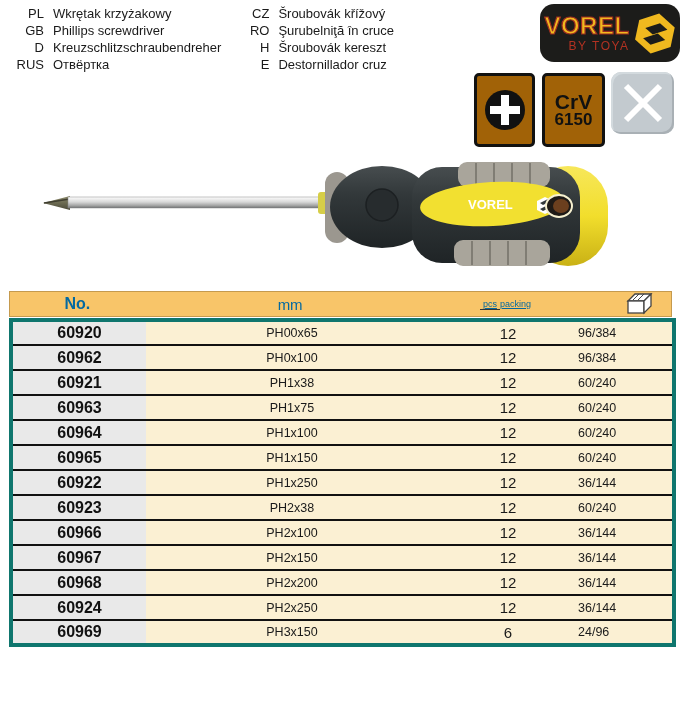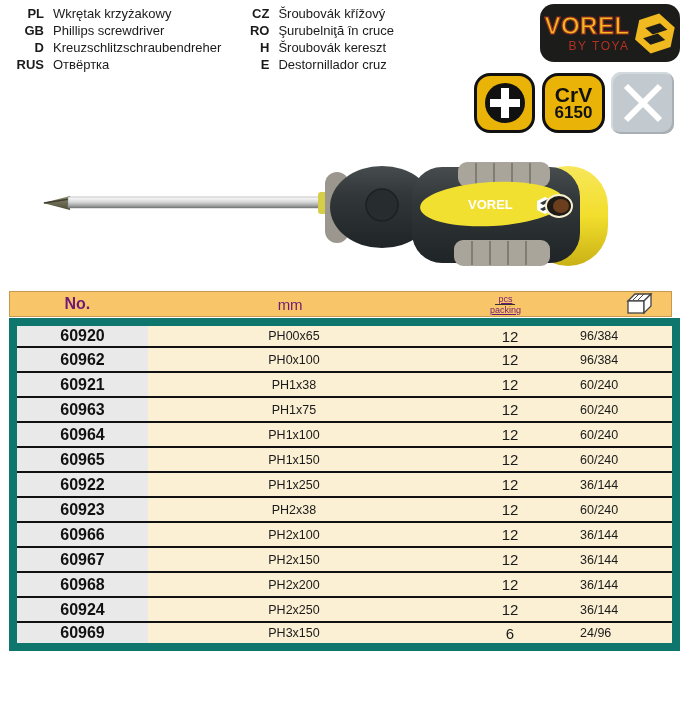--- a/index.html
+++ b/index.html
@@ -7,67 +7,67 @@
   .page { position: relative; width: 682px; height: 710px; background: #fff; overflow: hidden; }
 
   
   .langs {
     position: absolute; left: 10px; top: 5px;
     display: grid; grid-template-rows: repeat(4, 17px);
     grid-auto-flow: column; grid-auto-columns: max-content;
     column-gap: 14px; font-size: 13px; line-height: 17px; color: #1a1a1a;
   }
   .lang-row { display: flex; white-space: nowrap; }
-  .lang-code { width: 34px; text-align: right; font-weight: bold; margin-right: 9px; }
+  .lang-code { width: 34px; text-align: right; font-weight: normal; margin-right: 9px; }
 
   
   .brand {
     position: absolute; left: 540px; top: 4px; width: 140px; height: 58px;
     background: #1c1c1a; border-radius: 14px;
     display: flex; align-items: center; justify-content: center; gap: 4px;
   }
   .brand-text { display: flex; flex-direction: column; align-items: flex-end; }
   .brand-name {
     font-size: 24px; font-weight: bold; letter-spacing: 0.5px; line-height: 24px;
     color: #f0b91f; -webkit-text-stroke: 1.2px #9c2d1f;
   }
   .brand-tagline { font-size: 12px; font-weight: normal; letter-spacing: 1.5px; color: #b23222; margin-top: 1px; }
 
   
   .badge {
-    position: absolute; top: 73px; height: 60px; background: #eab308;
-    border: 3px solid #111; border-radius: 16px;
+    position: absolute; top: 73px; height: 74px; background: #a16207;
+    border: 3px solid #111; border-radius: 5px;
     display: flex; align-items: center; justify-content: center;
   }
   .badge-phillips { left: 474px; width: 61px; }
   .badge-crv { left: 542px; width: 63px; flex-direction: column; }
   .badge-x { left: 611px; top: 72px; width: 63px; height: 62px; background: #c3cacf; border: none; border-radius: 10px; box-shadow: inset -2px -2px 0 #a9b0b5, inset 2px 2px 0 #d3dade; }
   .crv-line1 { font-size: 21px; font-weight: bold; line-height: 20px; color: #111; }
   .crv-line2 { font-size: 17px; font-weight: bold; line-height: 16px; color: #111; }
 
   
   .product { position: absolute; left: 30px; top: 155px; width: 590px; height: 120px; }
 
   
   .spec-header {
     position: absolute; left: 9px; top: 291px; width: 663px; height: 26px;
     background: #f8c569; border: 1px solid #c59a4e;
-    display: flex; color: #701a75;
+    display: flex; color: #0369a1;
   }
   .th { display: flex; align-items: center; justify-content: center; }
   .th-no { width: 135px; font-size: 16px; font-weight: bold; }
   .th-mm { width: 292px; font-size: 15px; }
-  .th-pcs { width: 140px; flex-direction: column; font-size: 9px; line-height: 10px; text-decoration: underline; }
+  .th-pcs { width: 140px; flex-direction: row; font-size: 9px; line-height: 10px; text-decoration: underline; }
   .pcs-top { display: block; border-bottom: 1px solid #333; padding: 0 3px; text-align: center; }
   .pcs-bottom { display: block; text-align: center; }
   .th-carton { width: 96px; justify-content: flex-end; padding-right: 18px; }
 
   .spec-table {
     position: absolute; left: 9px; top: 318px; width: 663px;
-    border-collapse: collapse; border: 8px solid #0f766e;
+    border-collapse: collapse; border: 4px solid #0f766e;
     table-layout: fixed;
   }
   .spec-table td { height: 25px; border-top: 2px solid #111; vertical-align: middle; }
   .spec-table tr:first-child td { border-top: none; }
   .c-no { width: 135px; background: #e9e9e9; font-size: 16px; font-weight: bold; text-align: center; color: #111; }
   .c-mm { width: 292px; background: #fbf0d3; font-size: 12.5px; text-align: center; color: #1a1a1a; }
   .c-pcs { width: 140px; background: #fbf0d3; font-size: 15px; text-align: center; color: #1a1a1a; }
   .c-carton { width: 96px; background: #fbf0d3; font-size: 12.5px; padding-right: 14px; color: #1a1a1a; }
 </style>
 </head>

